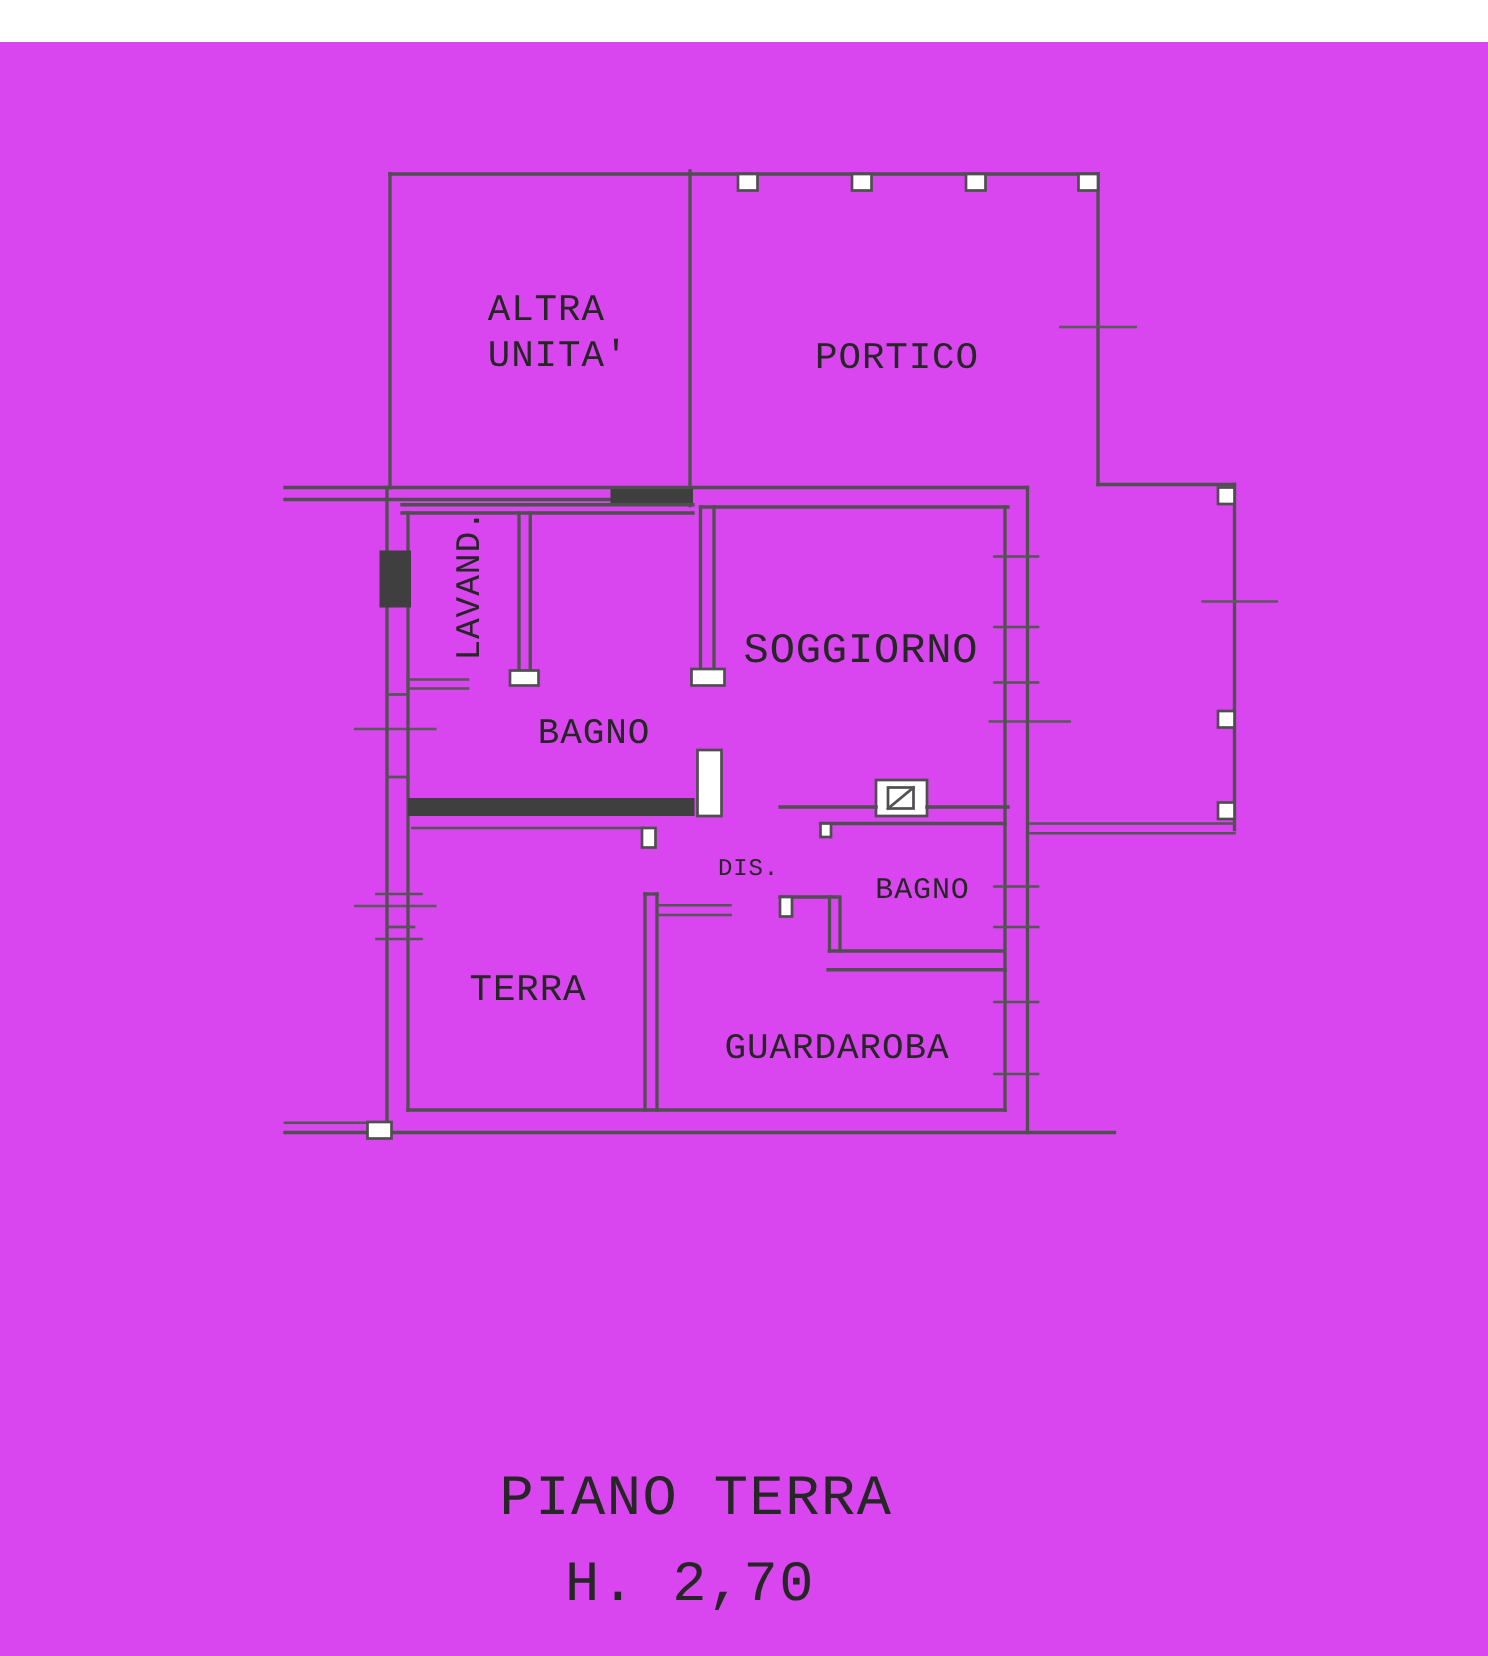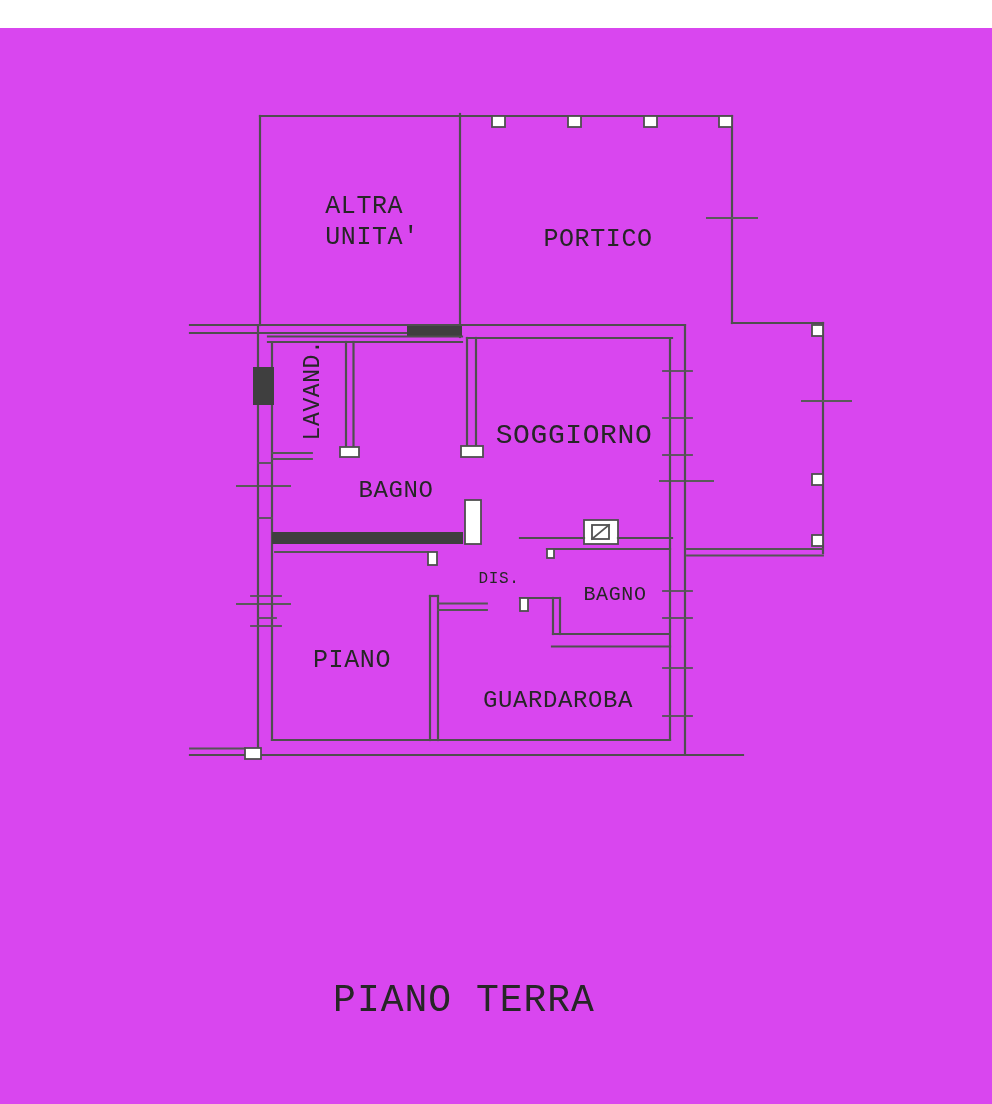--- a/index.html
+++ b/index.html
@@ -140,20 +140,21 @@
   <div class="room-label rotated" style="left:313px;top:362px;font-size:23px;">LAVAND.</div>
 
   <div class="room-label" style="left:574px;top:407px;font-size:28px;">SOGGIORNO</div>
 
   <div class="room-label" style="left:396px;top:462px;font-size:24px;">BAGNO</div>
 
   <div class="room-label" style="left:499px;top:551px;font-size:16px;">DIS.</div>
 
   <div class="room-label" style="left:615px;top:566px;font-size:20px;">BAGNO</div>
 
-  <div class="room-label" style="left:352px;top:632px;font-size:25px;">PIANO</div>
+  <div class="room-label" style="left:352px;top:632px;font-size:25px;">TERRA</div>
 
   <div class="room-label" style="left:558px;top:672px;font-size:24px;">GUARDAROBA</div>
 
   <div class="title-label" style="left:464px;top:972px;">PIANO TERRA</div>
 
+  <div class="title-label" style="left:460px;top:1029px;">H. 2,70</div>
 
 </div>
 
 </body></html>

